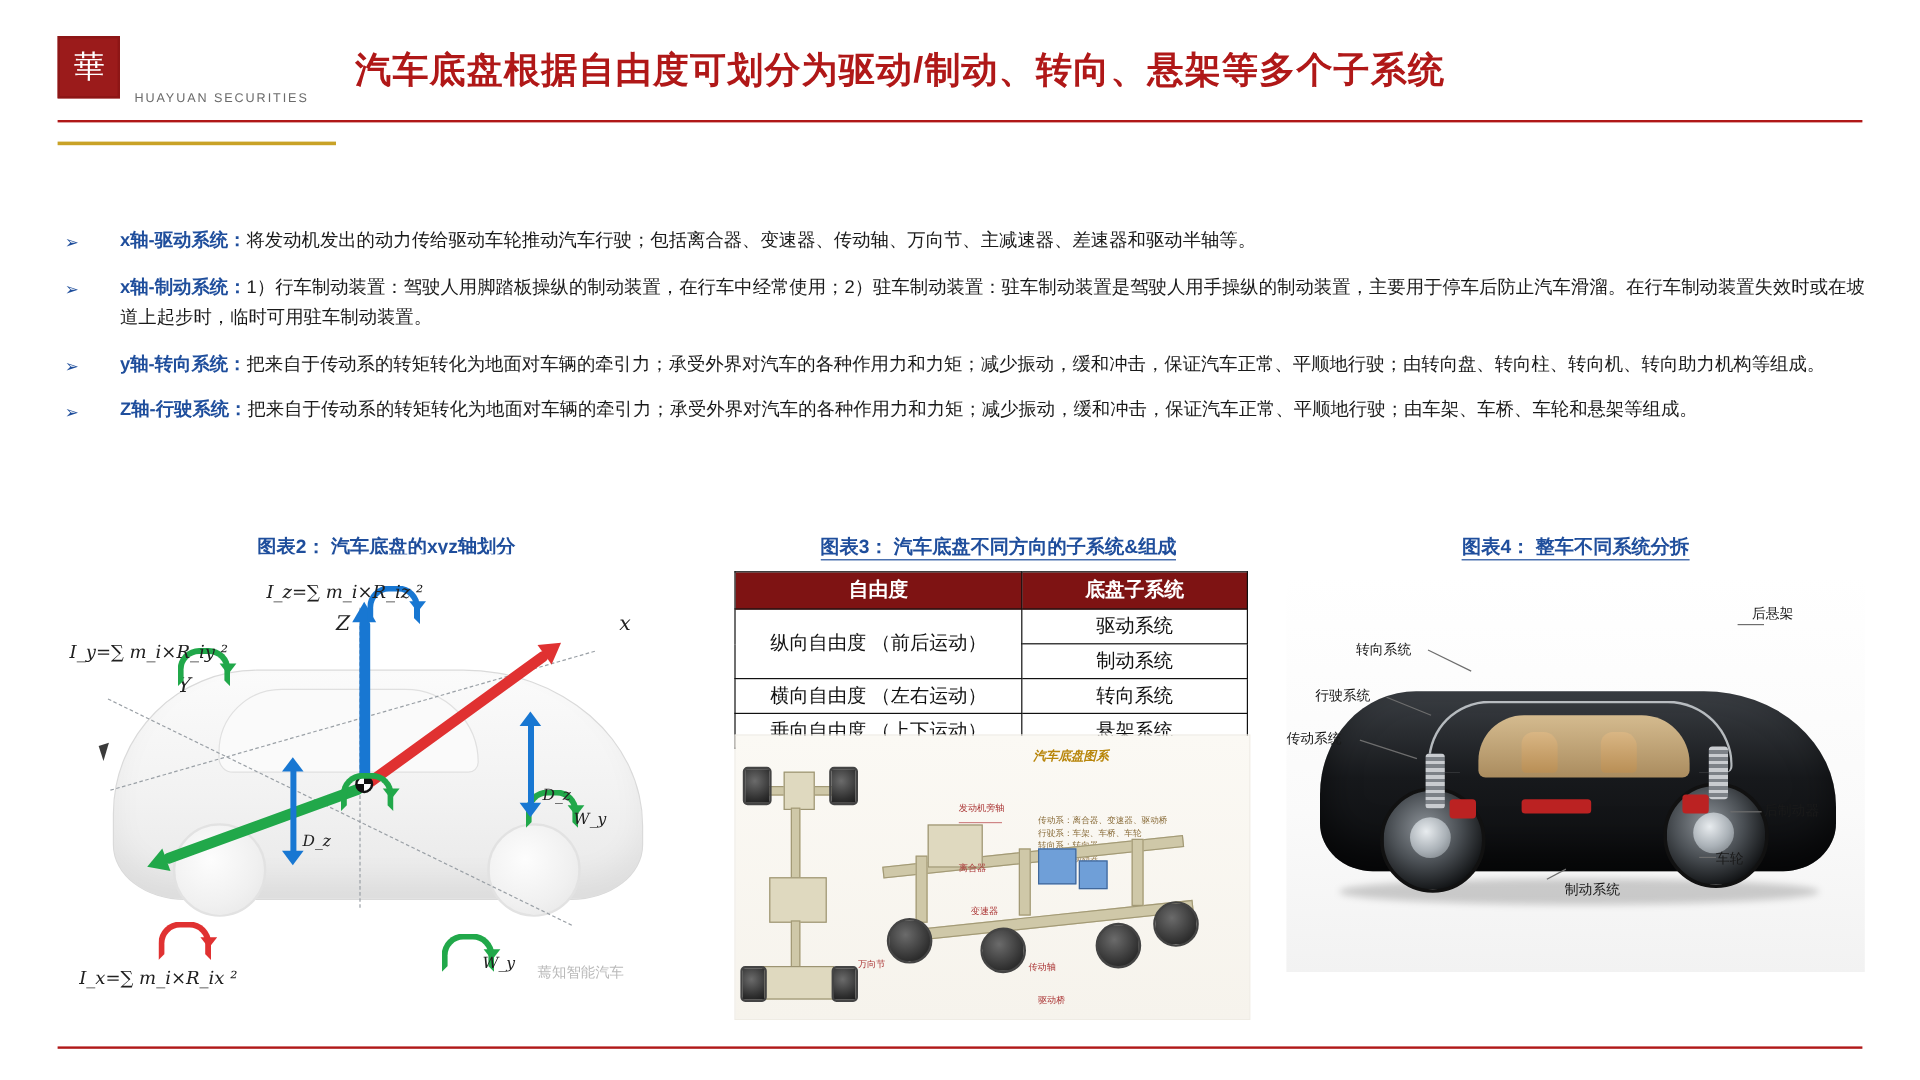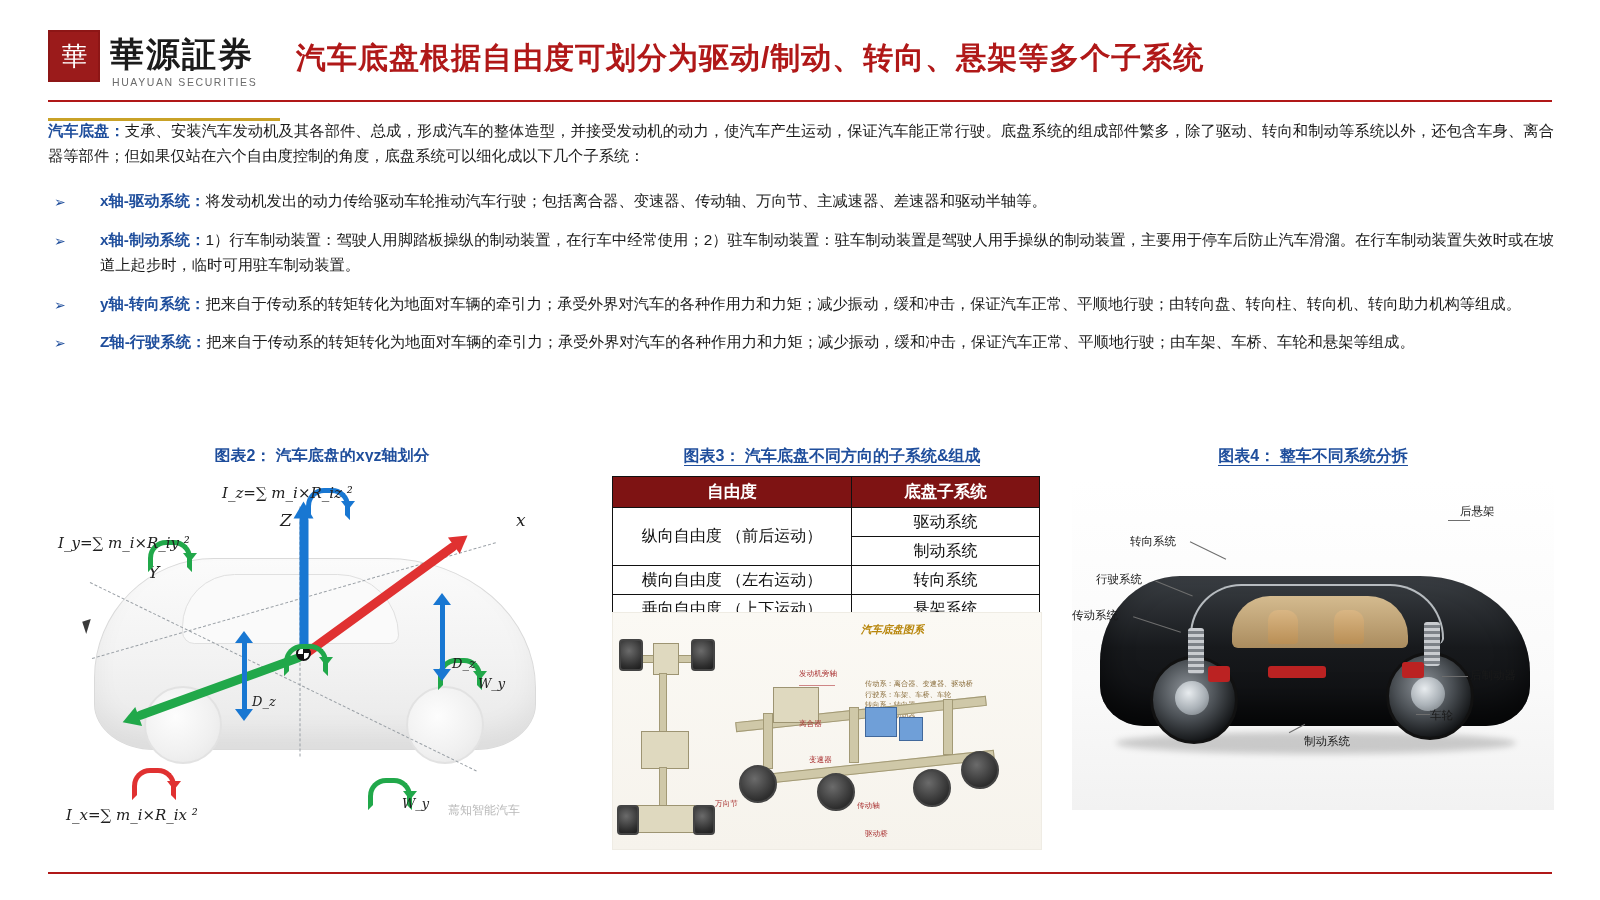--- a/index.html
+++ b/index.html
@@ -520,31 +520,27 @@
   }
 </style>
 </head>
 <body>
 
 <div class="page">
 
   <div class="header">
     <div class="logo-block">
       <div class="logo-mark">華</div>
-      <div class="logo-cn">華源証券</div>
       <div class="logo-en">HUAYUAN SECURITIES</div>
       <div class="logo-underline"></div>
     </div>
     <div class="title-bar">汽车底盘根据自由度可划分为驱动/制动、转向、悬架等多个子系统</div>
     <div class="header-rule"></div>
   </div>
 
-  <div class="intro">
-    <span class="lead">汽车底盘：</span><span>支承、安装汽车发动机及其各部件、总成，形成汽车的整体造型，并接受发动机的动力，使汽车产生运动，保证汽车能正常行驶。底盘系统的组成部件繁多，除了驱动、转向和制动等系统以外，还包含车身、离合器等部件；但如果仅站在六个自由度控制的角度，底盘系统可以细化成以下几个子系统：</span>
-  </div>
 
   <div class="bullets">
     <div class="bullet">
       <span class="arrow">➢</span>
       <span class="key">x轴-驱动系统：</span><span>将发动机发出的动力传给驱动车轮推动汽车行驶；包括离合器、变速器、传动轴、万向节、主减速器、差速器和驱动半轴等。</span>
     </div>
     <div class="bullet">
       <span class="arrow">➢</span>
       <span class="key">x轴-制动系统：</span><span>1）行车制动装置：驾驶人用脚踏板操纵的制动装置，在行车中经常使用；2）驻车制动装置：驻车制动装置是驾驶人用手操纵的制动装置，主要用于停车后防止汽车滑溜。在行车制动装置失效时或在坡道上起步时，临时可用驻车制动装置。</span>
     </div>

